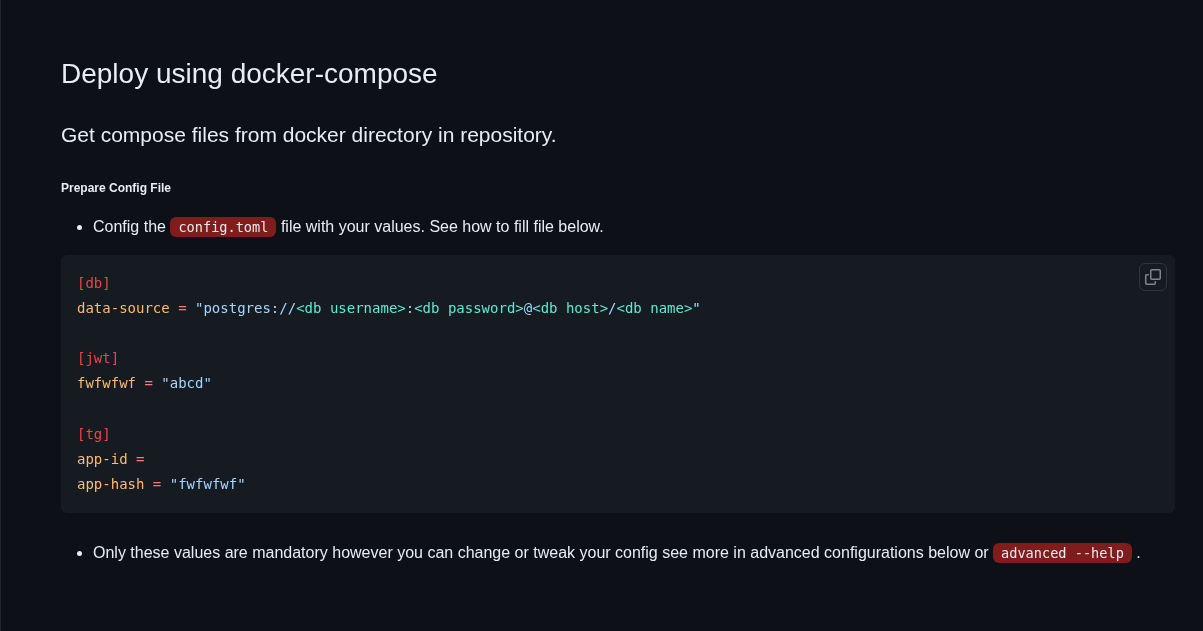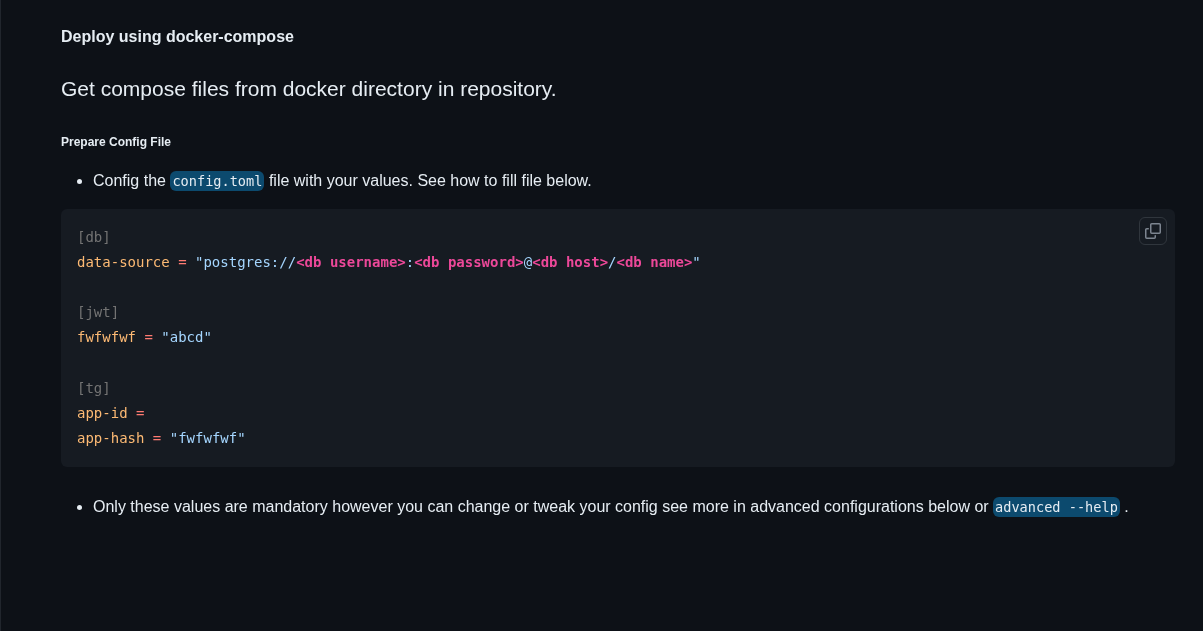--- a/index.html
+++ b/index.html
@@ -7,43 +7,44 @@
     background: #0d1117;
     color: #e6edf3;
     font-family: -apple-system, BlinkMacSystemFont, "Segoe UI", Helvetica, Arial, sans-serif;
     width: 1203px;
     min-height: 631px;
     padding: 25px 28px 20px 60px;
     border-left: 1px solid #21262d;
     line-height: 1.5;
   }
   h2 {
-    font-size: 16px;
-    font-weight: 700;
+    font-size: 28px;
+    font-weight: 400;
     margin-bottom: 24px;
+    margin-top: 28px;
   }
   p.intro {
     font-size: 21px;
     margin-bottom: 28px;
   }
   p.sub {
     font-size: 12px;
     font-weight: 600;
     margin-bottom: 18px;
   }
   ul {
     list-style: disc;
     padding-left: 32px;
     font-size: 16px;
   }
   ul li { margin-bottom: 8px; }
   code.inline {
     font-family: ui-monospace, SFMono-Regular, "SF Mono", Menlo, Consolas, monospace;
-    background: #0c4a6e;
-    padding: 2px 2px;
+    background: #7f1d1d;
+    padding: 2px 8px;
     border-radius: 6px;
     font-size: 85%;
   }
   .codebox {
     position: relative;
     background: #161b22;
     border-radius: 6px;
     margin: 16px 0 28px 0;
     padding: 16px;
     font-family: ui-monospace, SFMono-Regular, "SF Mono", Menlo, Consolas, monospace;
@@ -56,25 +57,25 @@
     top: 8px; right: 8px;
     width: 28px; height: 28px;
     background: transparent;
     border: 1px solid #30363d;
     border-radius: 6px;
     cursor: pointer;
     display:flex; align-items:center; justify-content:center;
     color: #7d8590;
   }
   pre { white-space: pre; }
-  .tok-sec { color: #737373; }
+  .tok-sec { color: #ef4444; }
   .tok-key { color: #fdba74; }
   .tok-op  { color: #ff7b72; }
   .tok-str { color: #a5d6ff; }
-  .tok-pl  { color: #ec4899; font-weight: bold; }
+  .tok-pl  { color: #5eead4; }
 </style>
 </head>
 <body>
 
 <h2>Deploy using docker-compose</h2>
 
 <p class="intro">Get compose files from docker directory in repository.</p>
 
 <p class="sub">Prepare Config File</p>
 

